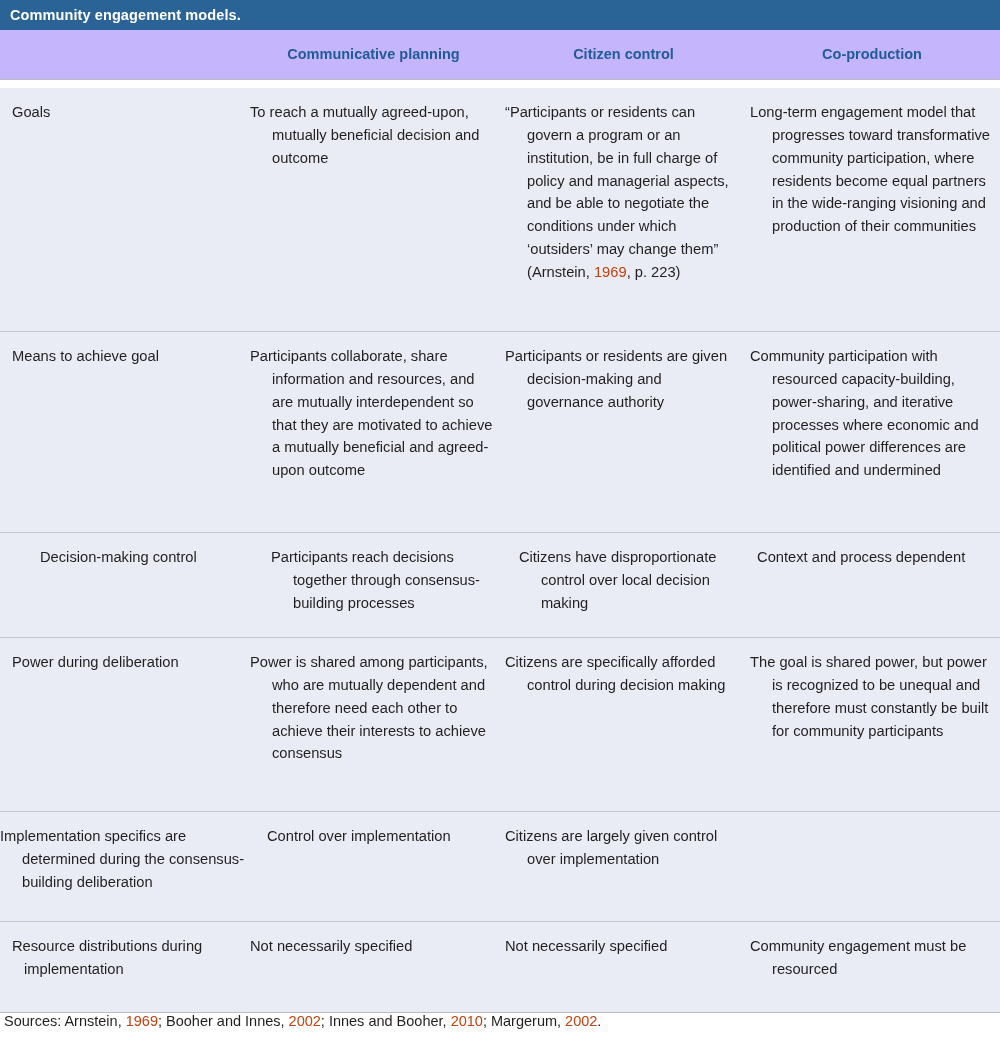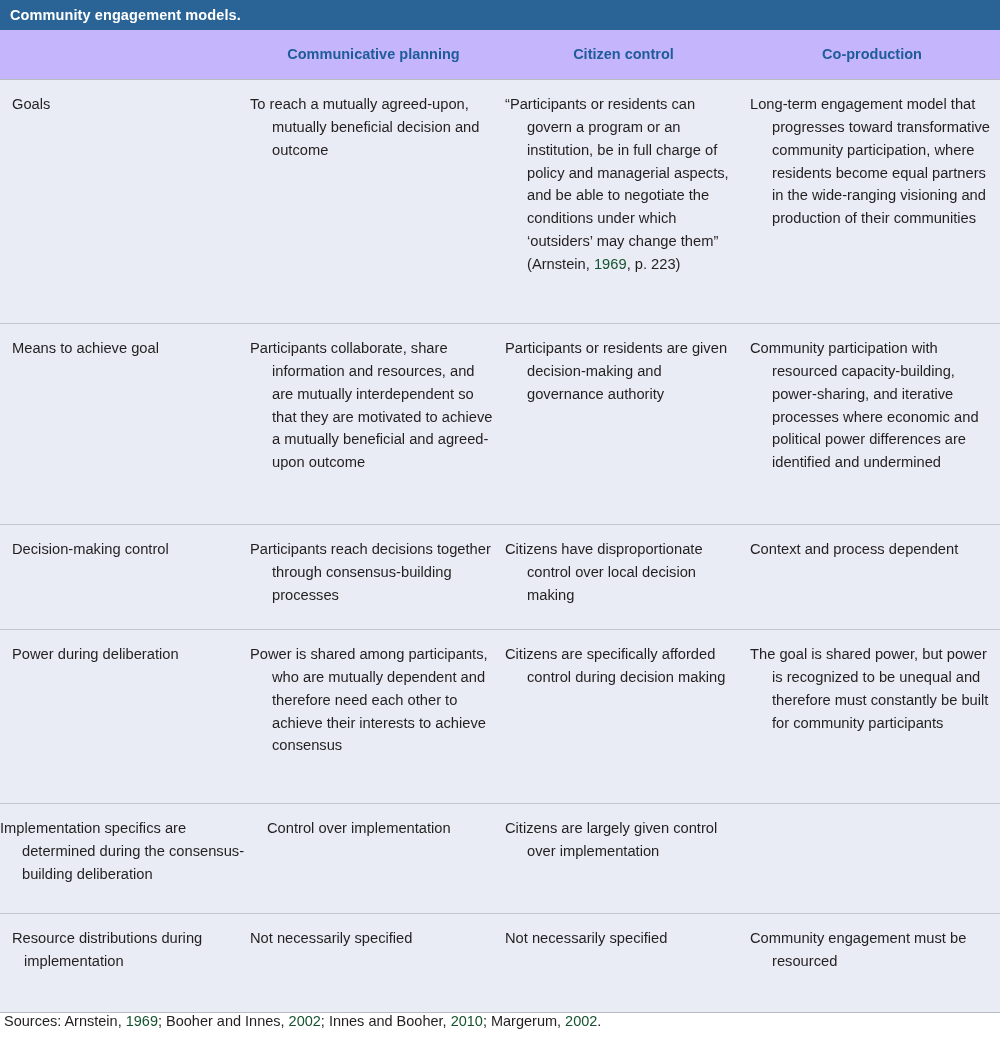--- a/index.html
+++ b/index.html
@@ -81,20 +81,21 @@
     width: 100%;
     flex: 0 0 auto;
   }
 
   
   .tbody {
     background: #e9ecf5;
     flex: 1 1 auto;
     display: flex;
     flex-direction: column;
+    margin-top: 8px;
   }
   .trow {
     display: flex;
     align-items: flex-start;
     box-sizing: border-box;
   }
   .td {
     font-size: 14.7px;
     line-height: 1.555;
     color: #231f20;
@@ -103,27 +104,27 @@
     padding-bottom: 10px;
     
     padding-left: 22px;
     text-indent: -22px;
   }
   .td.stub {
     padding-left: 24px;
     text-indent: -12px;
   }
   .link {
-    color: #14532d;
+    color: #c2410c;
   }
 
   
   .row-goals        { height: 243px; }
   .row-means        { height: 200px; }
-  .row-decision     { height: 104px; }
+  .row-decision     { height: 104px; padding-left: 28px; }
   .row-power        { height: 173px; }
   .row-control      { height: 109px; }
   .row-resource     { height: 84px; }
 
   
   .tfoot {
     background: #ffffff;
     height: 48px;
     display: flex;
     align-items: flex-start;

